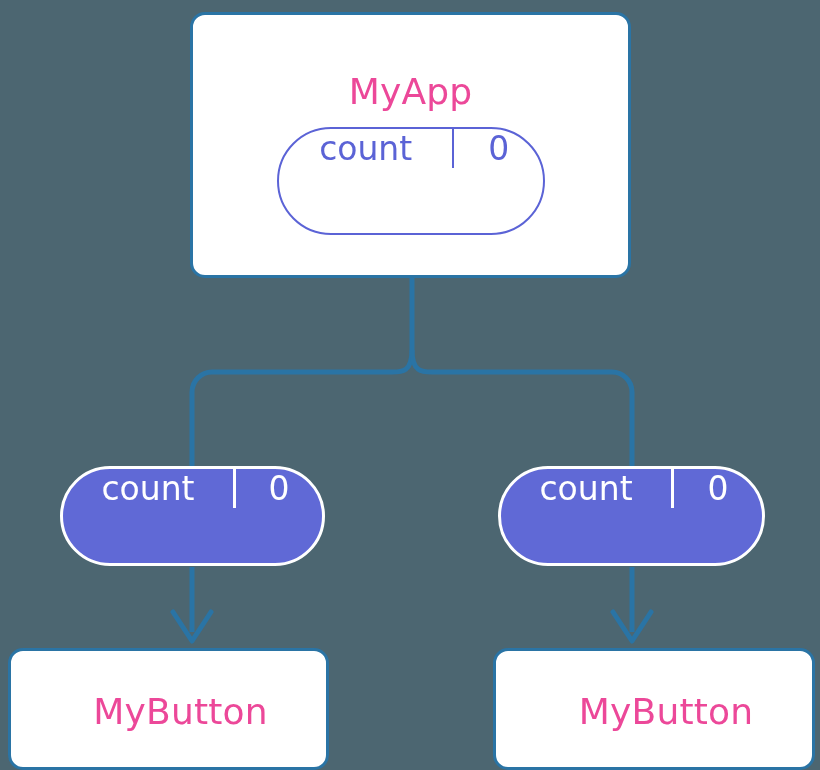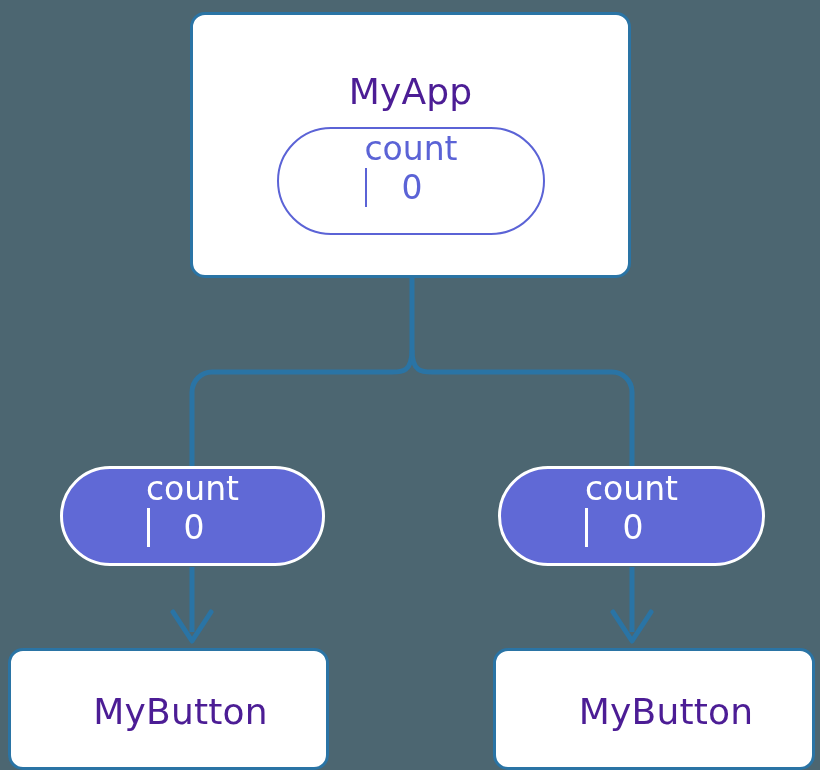--- a/index.html
+++ b/index.html
@@ -29,21 +29,21 @@
 
   
   .component-box {
     position: absolute;
     background: #ffffff;
     border: 3px solid #2a74a5;
     border-radius: 15px;
     box-sizing: border-box;
   }
   .component-title {
-    color: #4c1d95;
+    color: #ec4899;
     font-size: 36px;
     font-weight: 400;
     letter-spacing: 0.2px;
     text-align: center;
     white-space: nowrap;
   }
 
   #app-box {
     left: 190px;
     top: 12px;
@@ -73,25 +73,24 @@
     position: absolute;
     left: 12px;
     top: 40px;
     width: 100%;
   }
 
   
   .state-pill {
     position: absolute;
     display: flex;
-    align-items: center;
+    align-items: flex-start;
     box-sizing: border-box;
     border-radius: 999px;
     overflow: hidden;
-    flex-direction: column;
   }
   .pill-key, .pill-val {
     display: flex;
     align-items: center;
     justify-content: center;
     font-size: 33px;
     font-weight: 400;
     box-sizing: border-box;
   }
 

